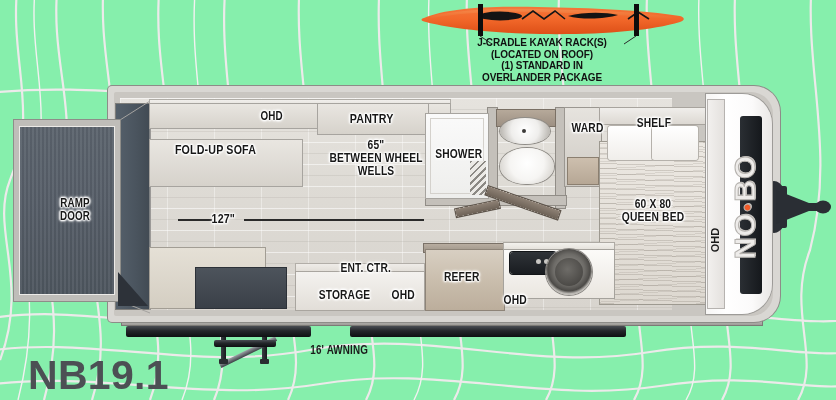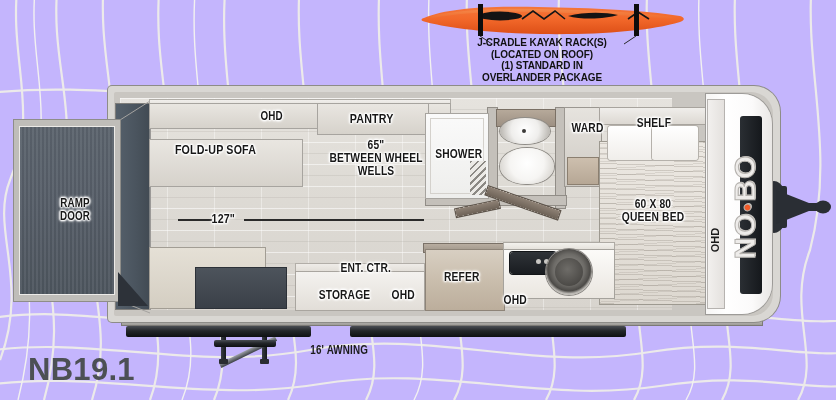--- a/index.html
+++ b/index.html
@@ -8,21 +8,21 @@
     background: #ffffff;
   }
   body {
     font-family: "Liberation Sans", sans-serif;
   }
   #stage {
     position: relative;
     width: 836px;
     height: 400px;
     overflow: hidden;
-    background: #c4b5fd;
+    background: #86efac;
   }
 
   
   .topo {
     position: absolute; inset: 0;
     pointer-events: none;
     z-index: 0;
   }
 
   
@@ -298,21 +298,21 @@
     background:#2a2d31; border-radius:1px;
   }
 
   
   .dim-line{ position:absolute; height:1.5px; background:#2a2a2a; z-index:35; }
 
   
   .model{
     position:absolute; left:28px; top:352px;
     font-family:"Liberation Sans","DejaVu Sans",sans-serif;
-    font-weight:bold; font-size:31px; color:#4c5054;
+    font-weight:bold; font-size:41px; color:#4c5054;
     letter-spacing:.3px; z-index:50;
   }
 </style>
 </head>
 <body>
 
 <div id="stage">
 
   <svg class="topo" width="836" height="400" viewBox="0 0 836 400" aria-hidden="true">
     <g fill="none" stroke="#eceaea" stroke-width="2.2">

